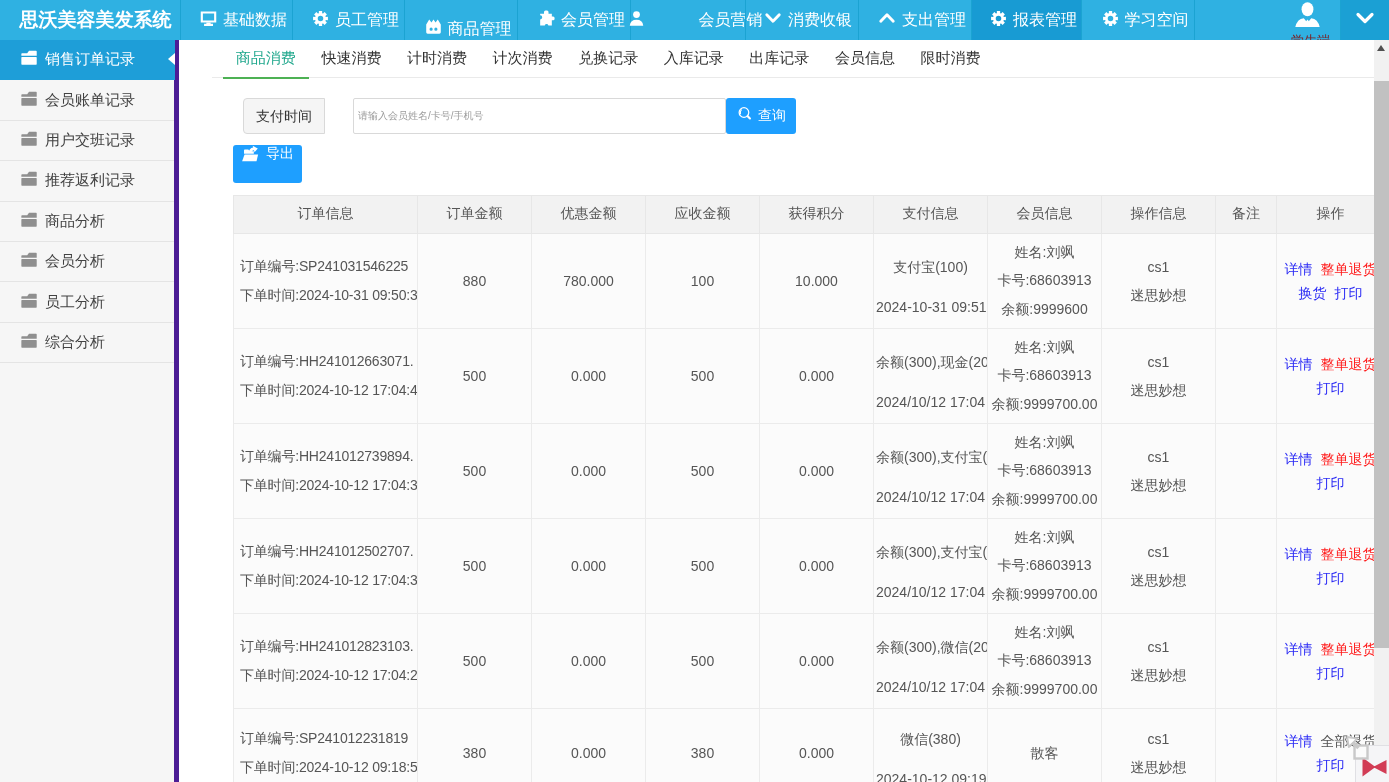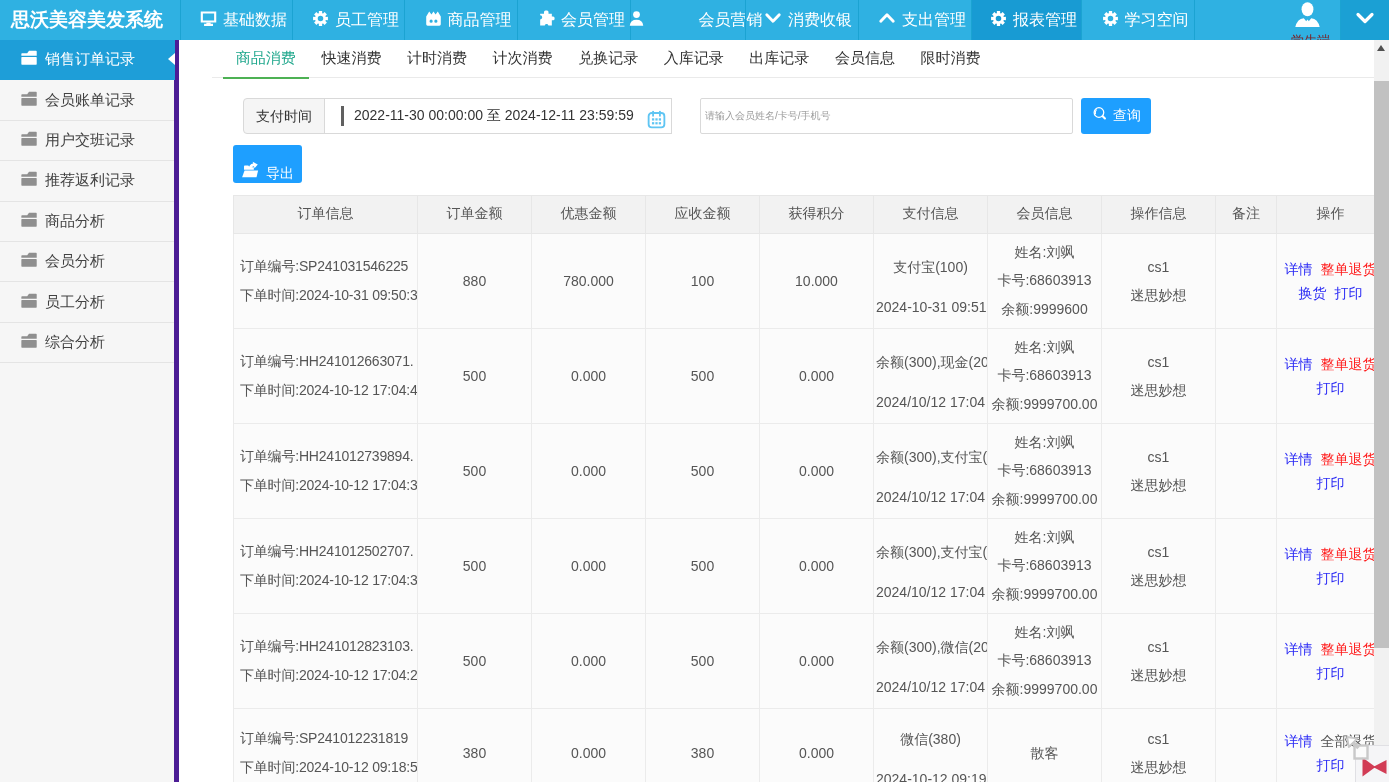--- a/index.html
+++ b/index.html
@@ -1,20 +1,20 @@
 <!DOCTYPE html>
 <html><head>
 <meta charset="utf-8">
 <style>
   * { margin:0; padding:0; box-sizing:border-box; }
   html,body { width:1389px; height:782px; overflow:hidden; }
   body { font-family:"Liberation Sans", sans-serif; background:#fff; position:relative; }
   
   .topnav { position:absolute; left:0; top:0; width:1389px; height:40px; background:#2FB1E2; display:flex; }
-  .logo { width:180px; height:40px; color:#fff; font-weight:bold; font-size:19px; line-height:40px; padding-left:11px; letter-spacing:0px; white-space:nowrap; }
+  .logo { width:180px; height:40px; color:#fff; font-weight:bold; font-size:19px; line-height:40px; padding-left:11px; letter-spacing:0px; white-space:nowrap;text-align:center; }
   .nav-item { height:40px; display:flex; align-items:center; justify-content:center; padding-left:13px; color:#fff; font-size:16px; border-left:1px solid #1BA3D2; cursor:pointer; white-space:nowrap; }
   .nav-item.active { background:#189BD3; }
   .nav-item:nth-child(9) { border-right:1px solid #1BA3D2; }
   .nav-item svg { margin-right:5px; }
   .nav-right { margin-left:auto; display:flex; }
   .nav-user { display:flex; align-items:center; padding:0 10px 0 14px; color:#7f1d1d; cursor:pointer;flex-direction:column; }
   .nav-user .uname { font-size:13px; line-height:16px; margin-left:7px; }
   .nav-toggle { width:49px; height:40px; background:#1BA0D4; border-left:1px solid #1BA3D2; display:flex; align-items:center; justify-content:center; cursor:pointer; }
   
   .sidebar { position:absolute; left:0; top:40px; width:179px; height:742px; background:#F6F6F6; border-right:5px solid #4c1d95; }
@@ -30,23 +30,23 @@
   .tab.active:after { content:""; position:absolute; left:0; right:0; bottom:-1px; height:2px; background:#4DB154; }
   
   .filter-row { margin:19.5px 0 0 31px; display:flex; align-items:center; height:36px; }
   .btn-paytime { height:36px; padding:0 12px; background:#F5F5F5; border:1px solid #D9D9D9; border-radius:4px 0 0 4px; font-size:14px; color:#333; line-height:34px; cursor:pointer; }
   .date-box { position:relative; height:36px; width:348px; margin-left:-1px; border:1px solid #D9D9D9; background:#fff; display:flex; align-items:center; cursor:text; }
   .caret-bar { width:3px; height:20px; background:#606060; margin-left:16px; flex:none; }
   .date-text { font-size:14px; color:#333; margin-left:10px; white-space:nowrap; }
   .date-box svg { position:absolute; right:4px; top:10px; }
   .search-input { margin-left:28px; width:373px; height:36px; border:1px solid #D9D9D9; border-radius:2px; padding:0 4px; font-size:10px; color:#333; font-family:"Liberation Sans",sans-serif; }
   .search-input::placeholder { color:#9C9C9C; }
-  .btn-query { margin-left:8px; height:36px; width:70px; background:#1E9FFF; border:none; border-radius:3px; color:#fff; font-size:14px; display:flex; align-items:center; justify-content:center; cursor:pointer; }
+  .btn-query { margin-left:0px; height:36px; width:70px; background:#1E9FFF; border:none; border-radius:3px; color:#fff; font-size:14px; display:flex; align-items:center; justify-content:center; cursor:pointer; }
   .btn-query svg { margin-right:4px; }
-  .btn-export { margin:11.5px 0 0 21px; height:38px; width:69px; background:#1E9FFF; border:none; border-radius:3px; color:#fff; font-size:14px; display:flex; align-items:flex-end; justify-content:center; cursor:pointer; }
+  .btn-export { margin:11.5px 0 0 21px; height:38px; width:69px; background:#1E9FFF; border:none; border-radius:3px; color:#fff; font-size:14px; display:flex; align-items:flex-start; justify-content:center; cursor:pointer; }
   .btn-export svg { margin-right:6px; }
   
   .tablewrap { margin:11.5px 0 0 21px; width:1151px; }
   table { border-collapse:collapse; table-layout:fixed; width:1151px; font-size:14px; color:#555; }
   th { height:38px; background:#F2F2F2; font-weight:normal; color:#555; border:1px solid #E7E7E7; }
   td { border:1px solid #EBEBEB; background:#FBFBFB; text-align:center; vertical-align:middle; padding:4.25px 2px; overflow:hidden; white-space:nowrap; }
   td.order-cell { text-align:left; padding:4.25px 0 4.25px 6px; letter-spacing:-0.2px; }
   td div { line-height:28.5px; }
   td div.pay-line { line-height:27px;margin-top:13px; }
   td div.op-line { line-height:28px; }
@@ -74,21 +74,21 @@
             <path d="M9.3 17 h5.4 v1.6 h3 v2.8 H6.4 v-2.8 h2.9 Z"></path>
           </svg></span>
         <span>基础数据</span>
       </div>
       <div class="nav-item" style="width: 112px;">
         <span><svg width="19" height="19" viewBox="0 0 24 24" fill="#fff">
             <path fill-rule="evenodd" d="M9.92 2.63 L14.08 2.63 L14.05 5.31 L15.29 5.82 L17.16 3.90 L20.10 6.84 L18.18 8.71 L18.69 9.95 L21.37 9.92 L21.37 14.08 L18.69 14.05 L18.18 15.29 L20.10 17.16 L17.16 20.10 L15.29 18.18 L14.05 18.69 L14.08 21.37 L9.92 21.37 L9.95 18.69 L8.71 18.18 L6.84 20.10 L3.90 17.16 L5.82 15.29 L5.31 14.05 L2.63 14.08 L2.63 9.92 L5.31 9.95 L5.82 8.71 L3.90 6.84 L6.84 3.90 L8.71 5.82 L9.95 5.31 Z M15.5 12 A3.5 3.5 0 1 0 8.5 12 A3.5 3.5 0 1 0 15.5 12 Z"></path>
           </svg></span>
         <span>员工管理</span>
       </div>
-      <div class="nav-item" style="width: 113px;">
+      <div class="nav-item" style="width: 113px; align-items: flex-end;">
         <span><svg width="19" height="19" viewBox="0 0 24 24" fill="#fff">
             <path fill-rule="evenodd" d="M2.8 9.5 L6.6 3 L9.4 6.8 L12 3.2 L14.6 6.8 L17.4 3 L21.2 9.5 V19.4 a1.8 1.8 0 0 1 -1.8 1.8 H4.6 A1.8 1.8 0 0 1 2.8 19.4 Z M11 15.4 a2 2 0 1 0 -4 0 a2 2 0 1 0 4 0 Z M17 15.4 a2 2 0 1 0 -4 0 a2 2 0 1 0 4 0 Z"></path>
           </svg></span>
         <span>商品管理</span>
       </div>
       <div class="nav-item" style="width: 113px;">
         <span><svg width="20" height="20" viewBox="0 0 24 24" fill="#fff">
             <path d="M5 7 H9.6 V4.9 Q9.6 3.1 11.4 3.1 H13.2 Q15 3.1 15 4.9 V7 H19 V10.3 h1.5 Q22.3 10.3 22.3 12.1 V13 Q22.3 14.8 20.5 14.8 H19 V20.9 H14.9 A2.3 2.3 0 0 0 10.5 20.9 H5 V13.7 A2.5 2.5 0 0 0 5 8.7 Z"></path>
           </svg></span>
         <span>会员管理</span>
@@ -215,39 +215,20 @@
       <div class="tab">计次消费</div>
       <div class="tab">兑换记录</div>
       <div class="tab">入库记录</div>
       <div class="tab">出库记录</div>
       <div class="tab">会员信息</div>
       <div class="tab">限时消费</div>
     </div>
 
   <div class="filter-row">
     <div class="btn-paytime">支付时间</div>
-    <div class="date-box">
-      <div class="caret-bar"></div>
-      <div class="date-text">2022-11-30 00:00:00 至 2024-12-11 23:59:59</div>
-      <span>
-        <svg width="21" height="21" viewBox="0 0 24 24" fill="none" stroke="#5FC5F3" stroke-width="2.1">
-            <rect x="3" y="4.6" width="18" height="16.4" rx="3.6"></rect>
-            <line x1="8.1" y1="2.2" x2="8.1" y2="8.6"></line>
-            <line x1="15.9" y1="2.2" x2="15.9" y2="8.6"></line>
-            <g fill="#5FC5F3" stroke="none">
-              <rect x="6.8" y="10.6" width="2.6" height="2.6"></rect>
-              <rect x="10.7" y="10.6" width="2.6" height="2.6"></rect>
-              <rect x="14.6" y="10.6" width="2.6" height="2.6"></rect>
-              <rect x="6.8" y="15" width="2.6" height="2.6"></rect>
-              <rect x="10.7" y="15" width="2.6" height="2.6"></rect>
-              <rect x="14.6" y="15" width="2.6" height="2.6"></rect>
-            </g>
-          </svg>
-      </span>
-    </div>
     <input class="search-input" placeholder="请输入会员姓名/卡号/手机号" style="">
     <button class="btn-query">
       <span>
         <svg width="18" height="18" viewBox="0 0 24 24" fill="none" stroke="#fff" stroke-linecap="round">
             <circle cx="10.6" cy="10" r="6.4" stroke-width="1.7"></circle>
             <path d="M7.1 6.6 a4.6 4.6 0 0 0 -1.1 4.8" stroke-width="1.5"></path>
             <line x1="15.6" y1="14.9" x2="18.6" y2="17.9" stroke-width="2.8"></line>
           </svg>
       </span>
       <span>查询</span>

